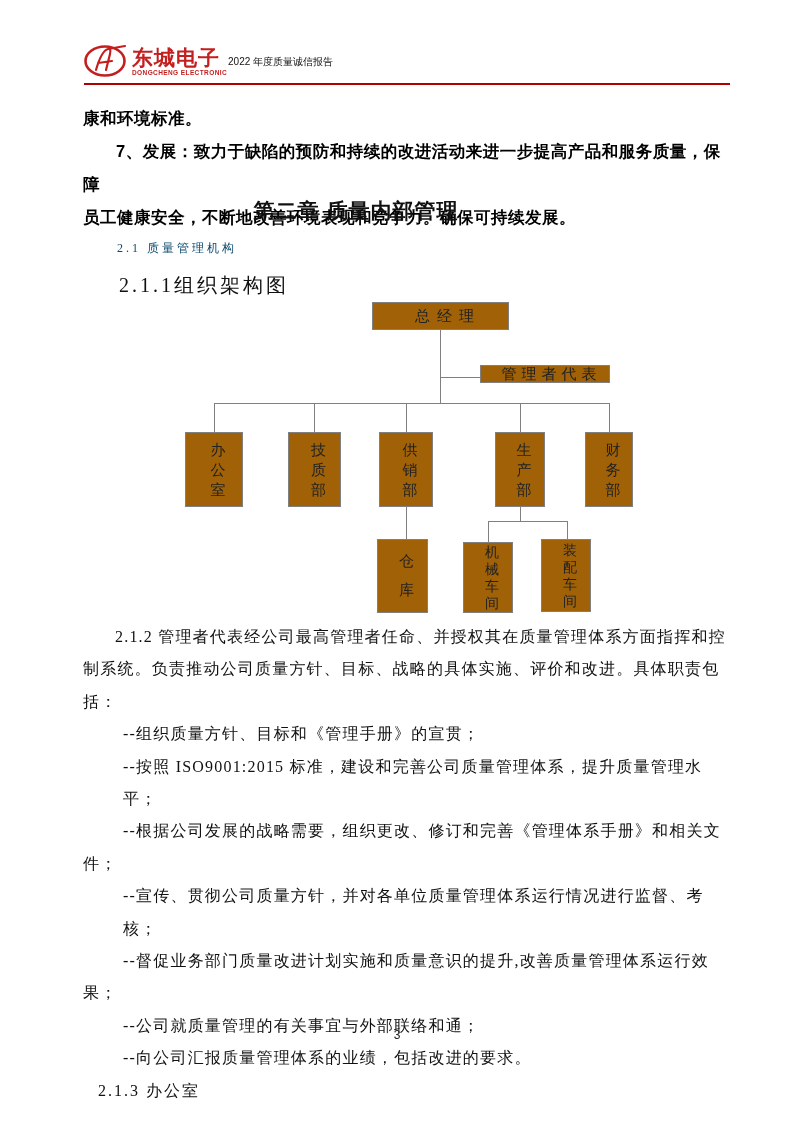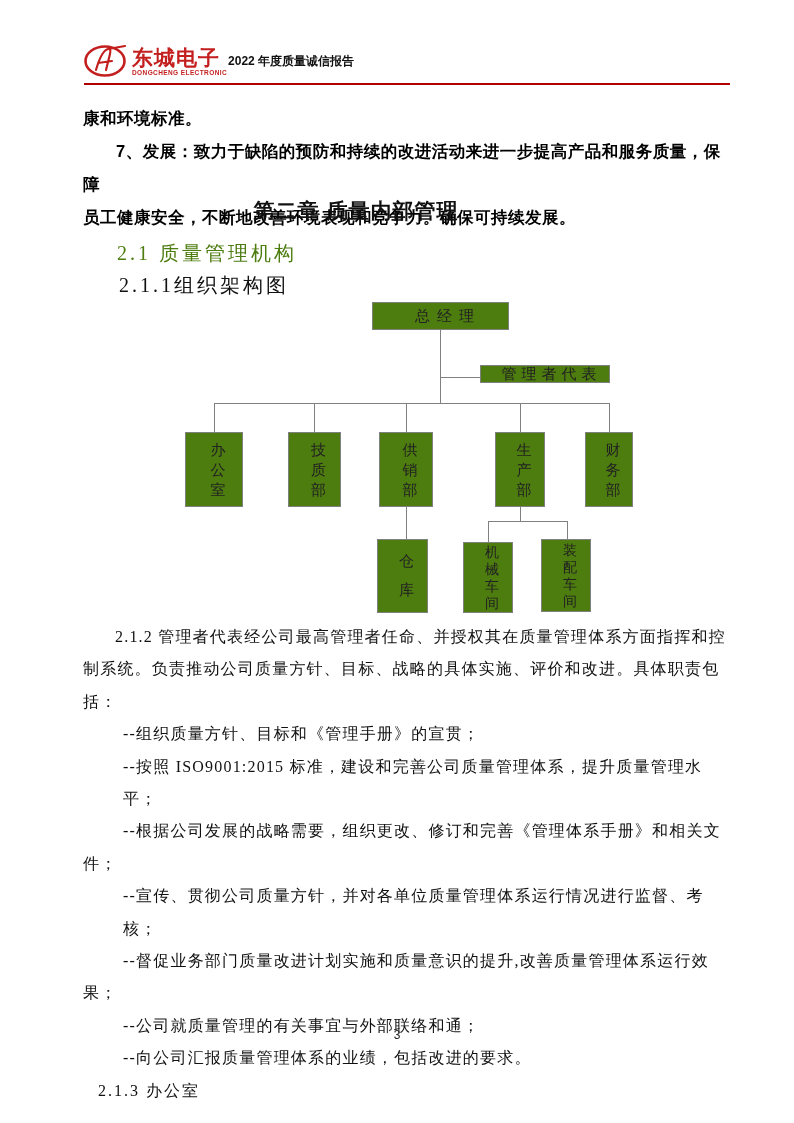--- a/index.html
+++ b/index.html
@@ -10,38 +10,38 @@
     font-family:"Liberation Serif", serif; color:#1a1a1a;
   }
 
   
   .header { position:absolute; left:84px; top:42px; display:flex; align-items:center; }
   .logo { display:flex; align-items:center; }
   .logo-mark { width:44px; height:38px; margin-right:4px; }
   .brand-col { display:flex; flex-direction:column; }
   .brand-cn { font-family:"Liberation Sans", sans-serif; font-weight:bold; font-size:21px; line-height:22px; letter-spacing:1px; }
   .brand-en { font-family:"Liberation Sans", sans-serif; font-weight:bold; font-size:6.5px; letter-spacing:0.4px; }
-  .doc-title { font-family:"Liberation Sans", sans-serif; font-weight:bold; font-size:12px; color:#111; margin-left:1px; line-height:15px; }
+  .doc-title { font-family:"Liberation Sans", sans-serif; font-weight:normal; font-size:10px; color:#111; margin-left:1px; line-height:15px; }
   .header-rule { position:absolute; left:84px; top:83px; width:646px; height:2px; }
 
   
   .intro { position:absolute; left:83px; top:102px; width:647px;
     font-family:"Liberation Sans", sans-serif; font-weight:bold;
     font-size:16.5px; line-height:33px; color:#000; letter-spacing:0.5px; }
   .indent2 { text-indent:33px; }
 
   
   .chapter-title { position:absolute; left:0; top:197px; width:712px; text-align:center;
     font-family:"Liberation Sans", sans-serif; font-weight:600; font-size:21px; letter-spacing:1px; color:#111; }
-  .sec-21  { position:absolute; left:117px; top:240px; font-size:20px; letter-spacing:3px; color:#4d7c0f; }
+  .sec-21  { position:absolute; left:117px; top:240px; font-size:12px; letter-spacing:3px; color:#0c4a6e; }
   .sec-211 { position:absolute; left:119px; top:272px; font-size:20px; letter-spacing:3px; color:#111; }
 
   
   .orgchart { position:absolute; inset:0; }
-  .obox { position:absolute; border:1px solid #808080; background:#4d7c0f;
+  .obox { position:absolute; border:1px solid #808080; background:#a16207;
     display:flex; align-items:center; justify-content:center;
     font-size:15px; color:#222;padding-left:8px; }
   .hlabel { letter-spacing:7px; text-indent:7px; white-space:nowrap; }
   .hlabel2 { letter-spacing:5px; text-indent:5px; white-space:nowrap; }
   .vtext { width:1.05em; margin:0 auto; word-break:break-all; text-align:center; line-height:20px; }
   .vtext2 { line-height:29px; }  
   .vtext4 { font-size:14px; line-height:17px; }  
   .oline { position:absolute; background:#808080; }
 
   

